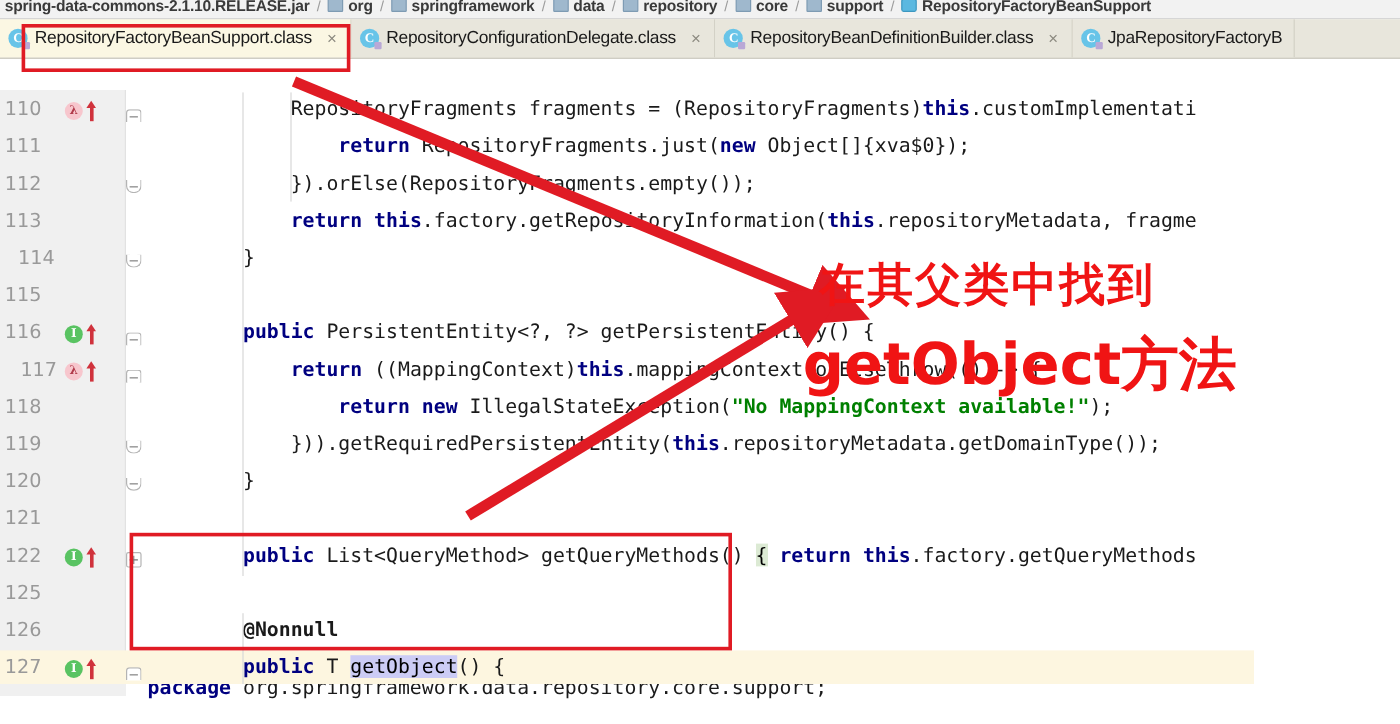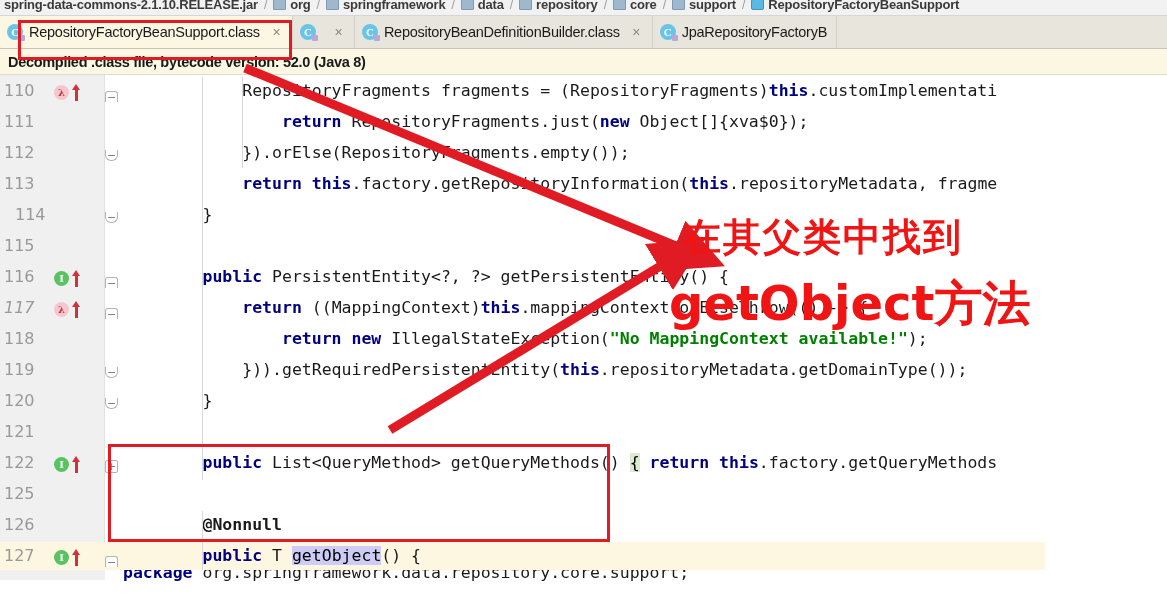--- a/index.html
+++ b/index.html
@@ -258,34 +258,34 @@
   </div>
 
   <div class="tab-bar">
     <div class="tab active">
       <span class="tab-icon">C</span>
       <span>RepositoryFactoryBeanSupport.class</span>
       <span class="tab-close">×</span>
     </div>
     <div class="tab">
       <span class="tab-icon">C</span>
+      <span>RepositoryConfigurationDelegate.class</span>
       <span class="tab-close">×</span>
     </div>
     <div class="tab">
       <span class="tab-icon">C</span>
       <span>RepositoryBeanDefinitionBuilder.class</span>
       <span class="tab-close">×</span>
     </div>
     <div class="tab">
       <span class="tab-icon">C</span>
       <span>JpaRepositoryFactoryB</span>
     </div>
   </div>
 
-  <div class="notice-bar">Decompiled .class file, bytecode version: 52.0 (Java 8)</div>
 
   <div class="editor">
     <div class="gutter"></div>
     <div class="fold-strip"></div>
     <div id="rows">
         <div class="row" style="top: 2px;">
           <div class="ln-inner" style="left: 4px;">110</div>
           <div class="gmark" style="left: 54px; top: 7px;">
             <span class="g-lambda">λ</span>
             <span class="g-arrow"></span>
@@ -318,21 +318,21 @@
         <div class="row" style="top: 188px;">
           <div class="ln-inner" style="left: 4px;">116</div>
           <div class="gmark" style="left: 54px; top: 7px;">
             <span class="g-impl">I</span>
             <span class="g-arrow"></span>
           </div>
           <div class="fold top" style="position: absolute; left: 105px; top: 13.5px;">−</div>
           <div class="code-text" style="left: 123px; font-family: &quot;DejaVu Sans Mono&quot;, monospace; font-size: 16.5px; white-space: pre;"><span class="pln">        </span><span class="kw">public</span><span class="pln"> PersistentEntity&lt;?, ?&gt; getPersistentEntity() {</span></div>
         </div>
         <div class="row" style="top: 219px;">
-          <div class="ln-inner" style="left: 4px; font-style: italic;">117</div>
+          <div class="ln-inner" style="left: 17px;">117</div>
           <div class="gmark" style="left: 54px; top: 7px;">
             <span class="g-lambda">λ</span>
             <span class="g-arrow"></span>
           </div>
           <div class="fold top" style="position: absolute; left: 105px; top: 13.5px;">−</div>
           <div class="code-text" style="left: 123px; font-family: &quot;DejaVu Sans Mono&quot;, monospace; font-size: 16.5px; white-space: pre;"><span class="pln">            </span><span class="kw">return</span><span class="pln"> ((MappingContext)</span><span class="kw">this</span><span class="pln">.mappingContext.orElseThrow(() -&gt; {</span></div>
         </div>
         <div class="row" style="top: 250px;">
           <div class="ln-inner" style="left: 4px;">118</div>
           <div class="code-text" style="left: 123px; font-family: &quot;DejaVu Sans Mono&quot;, monospace; font-size: 16.5px; white-space: pre;"><span class="pln">                </span><span class="kw">return</span><span class="pln"> </span><span class="kw">new</span><span class="pln"> IllegalStateException(</span><span class="str">"No MappingContext available!"</span><span class="pln">);</span></div>

